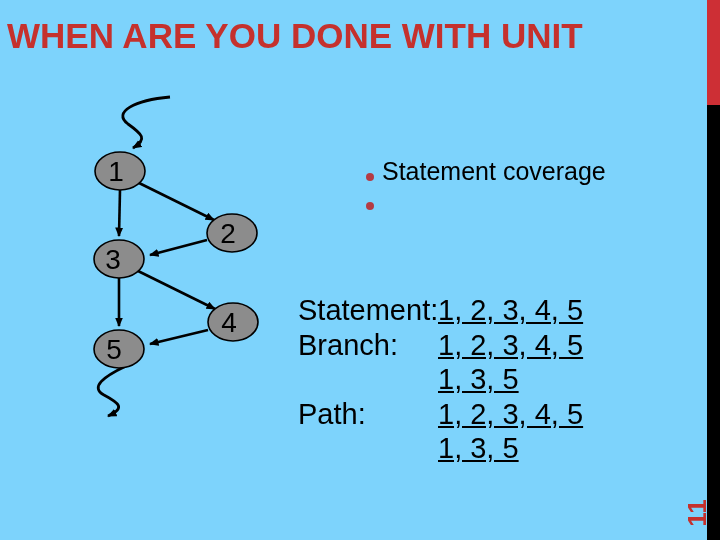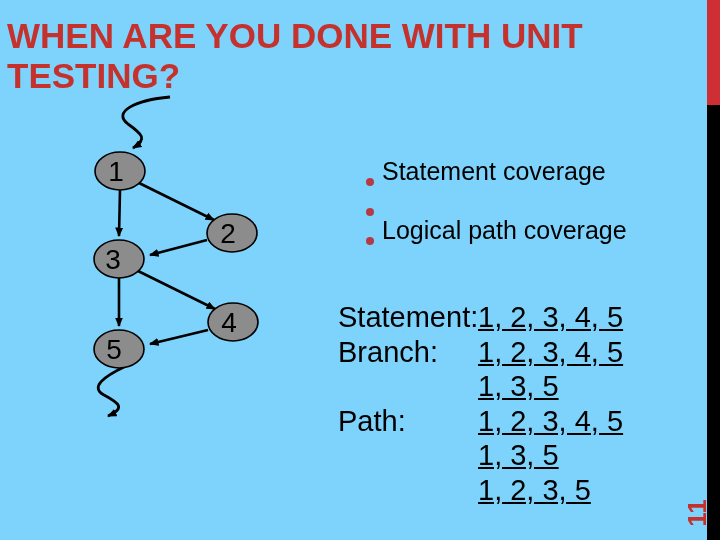--- a/index.html
+++ b/index.html
@@ -23,28 +23,28 @@
     position:absolute;left:675px;top:498px;width:44px;height:30px;
     font-size:26px;font-weight:bold;text-align:center;line-height:30px;
     transform:rotate(-90deg);
   }
   
   .heading{
     position:absolute;left:343px;top:116px;
     font-size:30px;font-weight:bold;line-height:36px;color:#111111;
   }
   .bullets{position:absolute;left:366px;top:157px;}
-  .bullet-row{display:flex;align-items:flex-end;height:29.4px;}
+  .bullet-row{display:flex;align-items:center;height:29.4px;}
   .bullet-dot{
     width:8px;height:8px;border-radius:50%;
     margin-top:10px;margin-right:8px;flex:0 0 auto;
   }
   .bullet-text{font-size:25px;line-height:29.4px;color:#000000;white-space:nowrap;}
   
-  .coverage{position:absolute;left:298px;top:300px;margin-left:40px;}
+  .coverage{position:absolute;left:298px;top:293px;}
   .cov-row{display:flex;height:34.6px;}
   .cov-label{
     width:140px;flex:0 0 auto;
     font-size:29px;line-height:34.6px;color:#000000;white-space:nowrap;
   }
   .cov-value{font-size:29px;line-height:34.6px;color:#000000;white-space:nowrap;text-decoration:underline;}
   
   .flow{position:absolute;left:55px;top:85px;}
   .flow ellipse{stroke:#000000;stroke-width:1.6;}
   .flow .edge{stroke:#000000;stroke-width:2.6;fill:none;}
@@ -54,21 +54,20 @@
     font-size:28px;fill:#000000;text-anchor:middle;
   }
 </style>
 </head>
 <body>
 
 <div class="slide">
 
   <div class="title" style="color:#C5312D;">
     <div>WHEN ARE YOU DONE WITH UNIT</div>
-    <div>TESTING?</div>
   </div>
 
   <svg class="flow" width="240" height="350" viewBox="55 85 240 350">
     <defs>
       <marker id="ah" markerWidth="11" markerHeight="9" refX="8.5" refY="4" orient="auto" markerUnits="userSpaceOnUse">
         <path d="M0,0 L9.5,4 L0,8 z" fill="#000000"></path>
       </marker>
     </defs>
 
     <path class="squiggle" d="M 170,97 C 135,100 112,112 128,124 C 142,134 148,139 133,148" marker-end="url(#ah)"></path>
@@ -106,24 +105,20 @@
 
 
   <div class="bullets">
     <div class="bullet-row">
       <span class="bullet-dot" style="background:#B43B43;"></span>
       <span class="bullet-text">Statement coverage</span>
     </div>
     <div class="bullet-row">
       <span class="bullet-dot" style="background:#B43B43;"></span>
     </div>
-    <div class="bullet-row">
-      <span class="bullet-dot" style="background:#B43B43;"></span>
-      <span class="bullet-text">Logical path coverage</span>
-    </div>
   </div>
 
   <div class="coverage">
     <div class="cov-row">
       <span class="cov-label">Statement:</span>
       <span class="cov-value">1, 2, 3, 4, 5</span>
     </div>
     <div class="cov-row">
       <span class="cov-label">Branch:</span>
       <span class="cov-value">1, 2, 3, 4, 5</span>
@@ -135,21 +130,20 @@
     <div class="cov-row">
       <span class="cov-label">Path:</span>
       <span class="cov-value">1, 2, 3, 4, 5</span>
     </div>
     <div class="cov-row">
       <span class="cov-label"></span>
       <span class="cov-value">1, 3, 5</span>
     </div>
     <div class="cov-row">
       <span class="cov-label"></span>
-      <span class="cov-value">1, 2, 3, 5</span>
     </div>
   </div>
 
   <div class="bar-red" style="background:#CD2F35;"></div>
   <div class="bar-black" style="background:#000000;"></div>
   <div class="page-num" style="color:#C5312D;">11</div>
 
 </div>
 
 </body></html>

